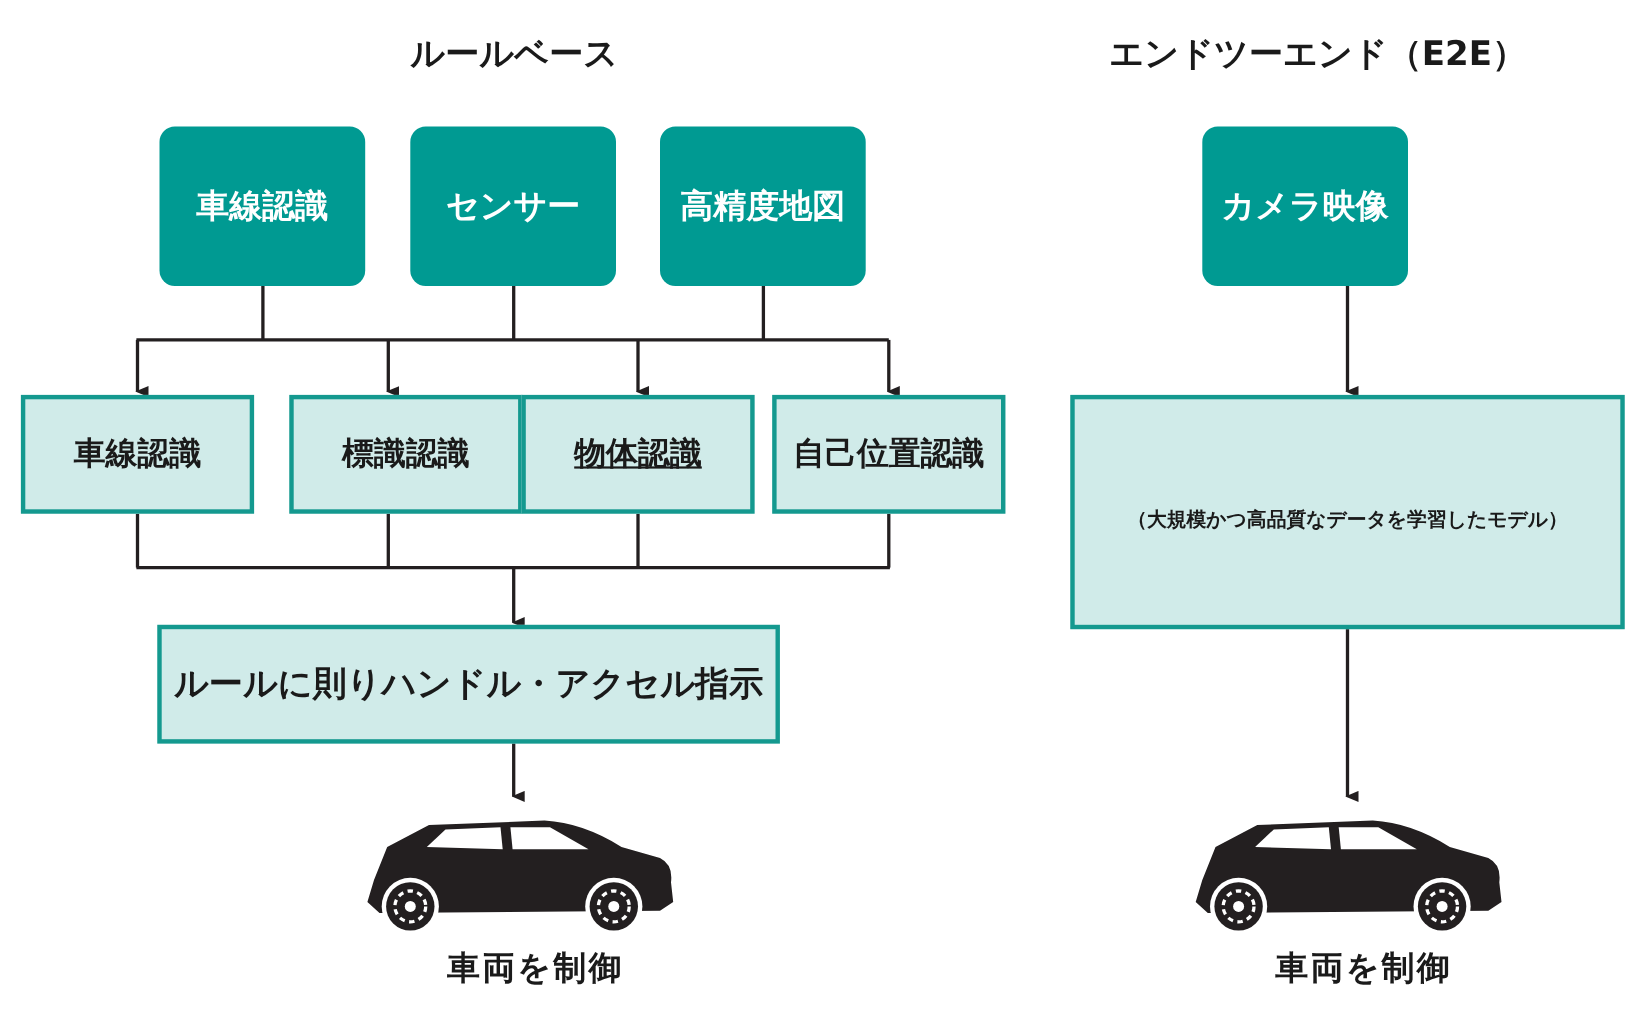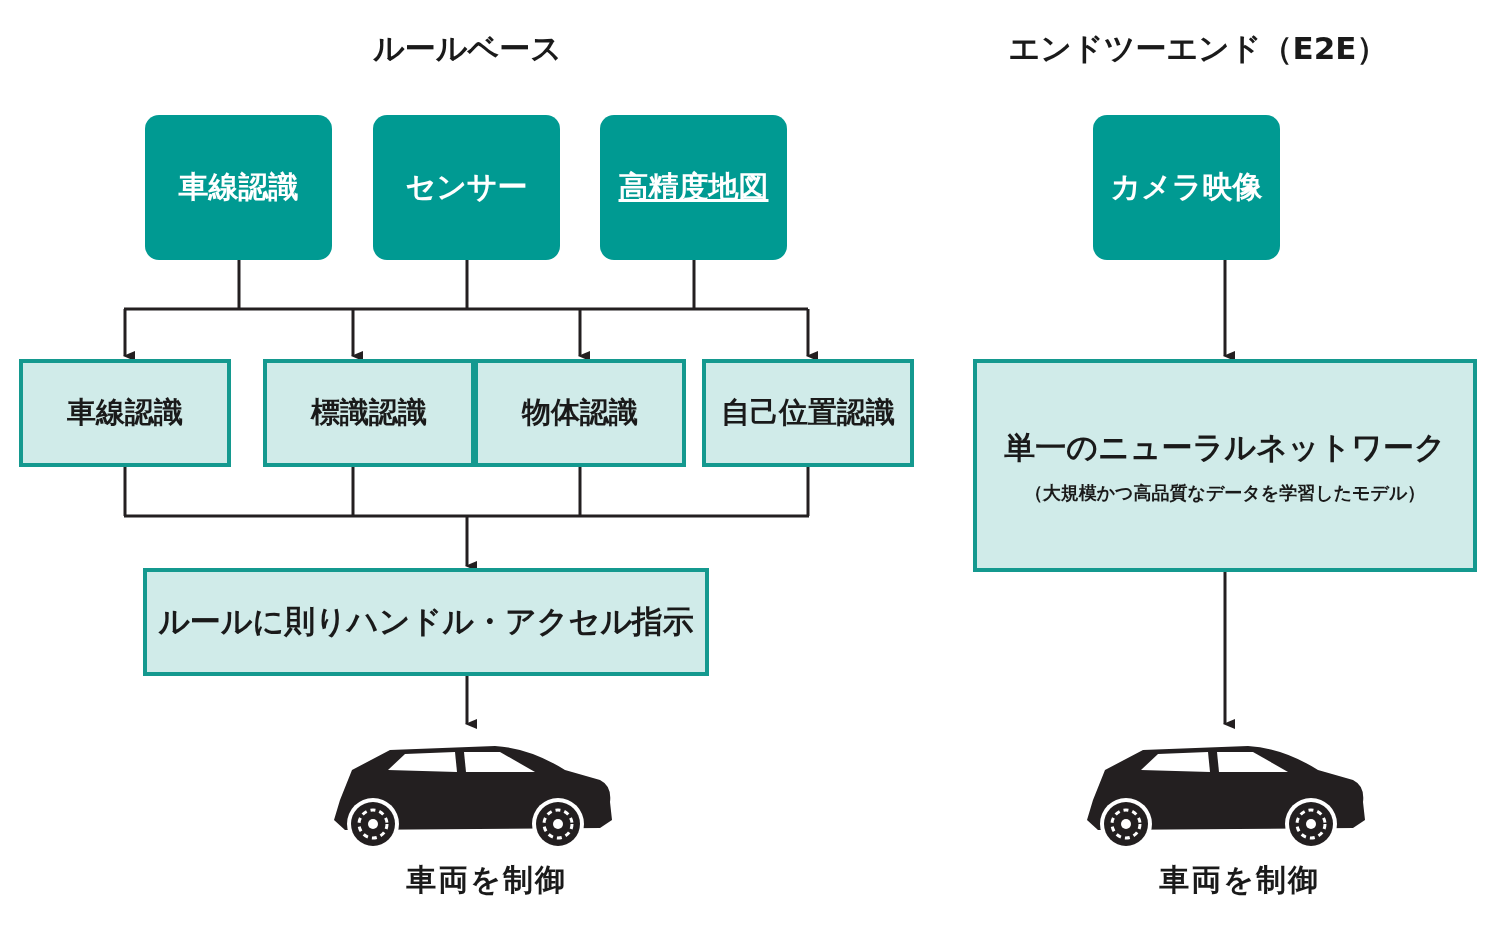--- a/index.html
+++ b/index.html
@@ -49,33 +49,32 @@
     <line x1="1225" y1="260" x2="1225" y2="356" marker-end="url(#arr)"></line>
     <line x1="1225" y1="571" x2="1225" y2="724" marker-end="url(#arr)"></line>
   </g>
 </svg>
 
 <div class="title" style="left:300px; width:335px;">ルールベース</div>
 <div class="title" style="left:928px; width:540px;">エンドツーエンド（E2E）</div>
 
 <div class="src" style="left:145px;">車線認識</div>
 <div class="src" style="left:373px;">センサー</div>
-<div class="src" style="left:600px;text-decoration:underline;">高精度地図</div>
+<div class="src" style="left:600px;">高精度地図</div>
 
 <div class="box det" style="left:19px;">車線認識</div>
 <div class="box det" style="left:247px;margin-left:16px;">標識認識</div>
-<div class="box det" style="left:474px;">物体認識</div>
+<div class="box det" style="left:474px;text-decoration:underline;">物体認識</div>
 <div class="box det" style="left:702px;">自己位置認識</div>
 
 <div class="box" style="left:143px; top:568px; width:566px; height:108px; font-size:31px;">ルールに則りハンドル・アクセル指示</div>
 
 <div class="src" style="left:1093px;">カメラ映像</div>
 
 <div class="box nn" style="left:973px; top:359px; width:504px; height:213px;">
-  <div class="nn-main">単一のニューラルネットワーク</div>
   <div class="nn-sub">（大規模かつ高品質なデータを学習したモデル）</div>
 </div>
 
 <svg class="car" style="left:330px; top:740px;" width="285" height="110" viewBox="0 0 285 110">
   <g fill="#231f20">
     <path d="M10,60 L22,30 L60,10 L165,6 Q200,8 235,30 L270,40 Q282,46 280,62 L282,80 L270,88 L15,90 L4,80 Z"></path>
   </g>
   <g fill="#ffffff">
     <path d="M58,30 L75,14 L125,12 L127,32 Z"></path>
     <path d="M134,12 L170,12 L205,32 L136,32 Z"></path>

